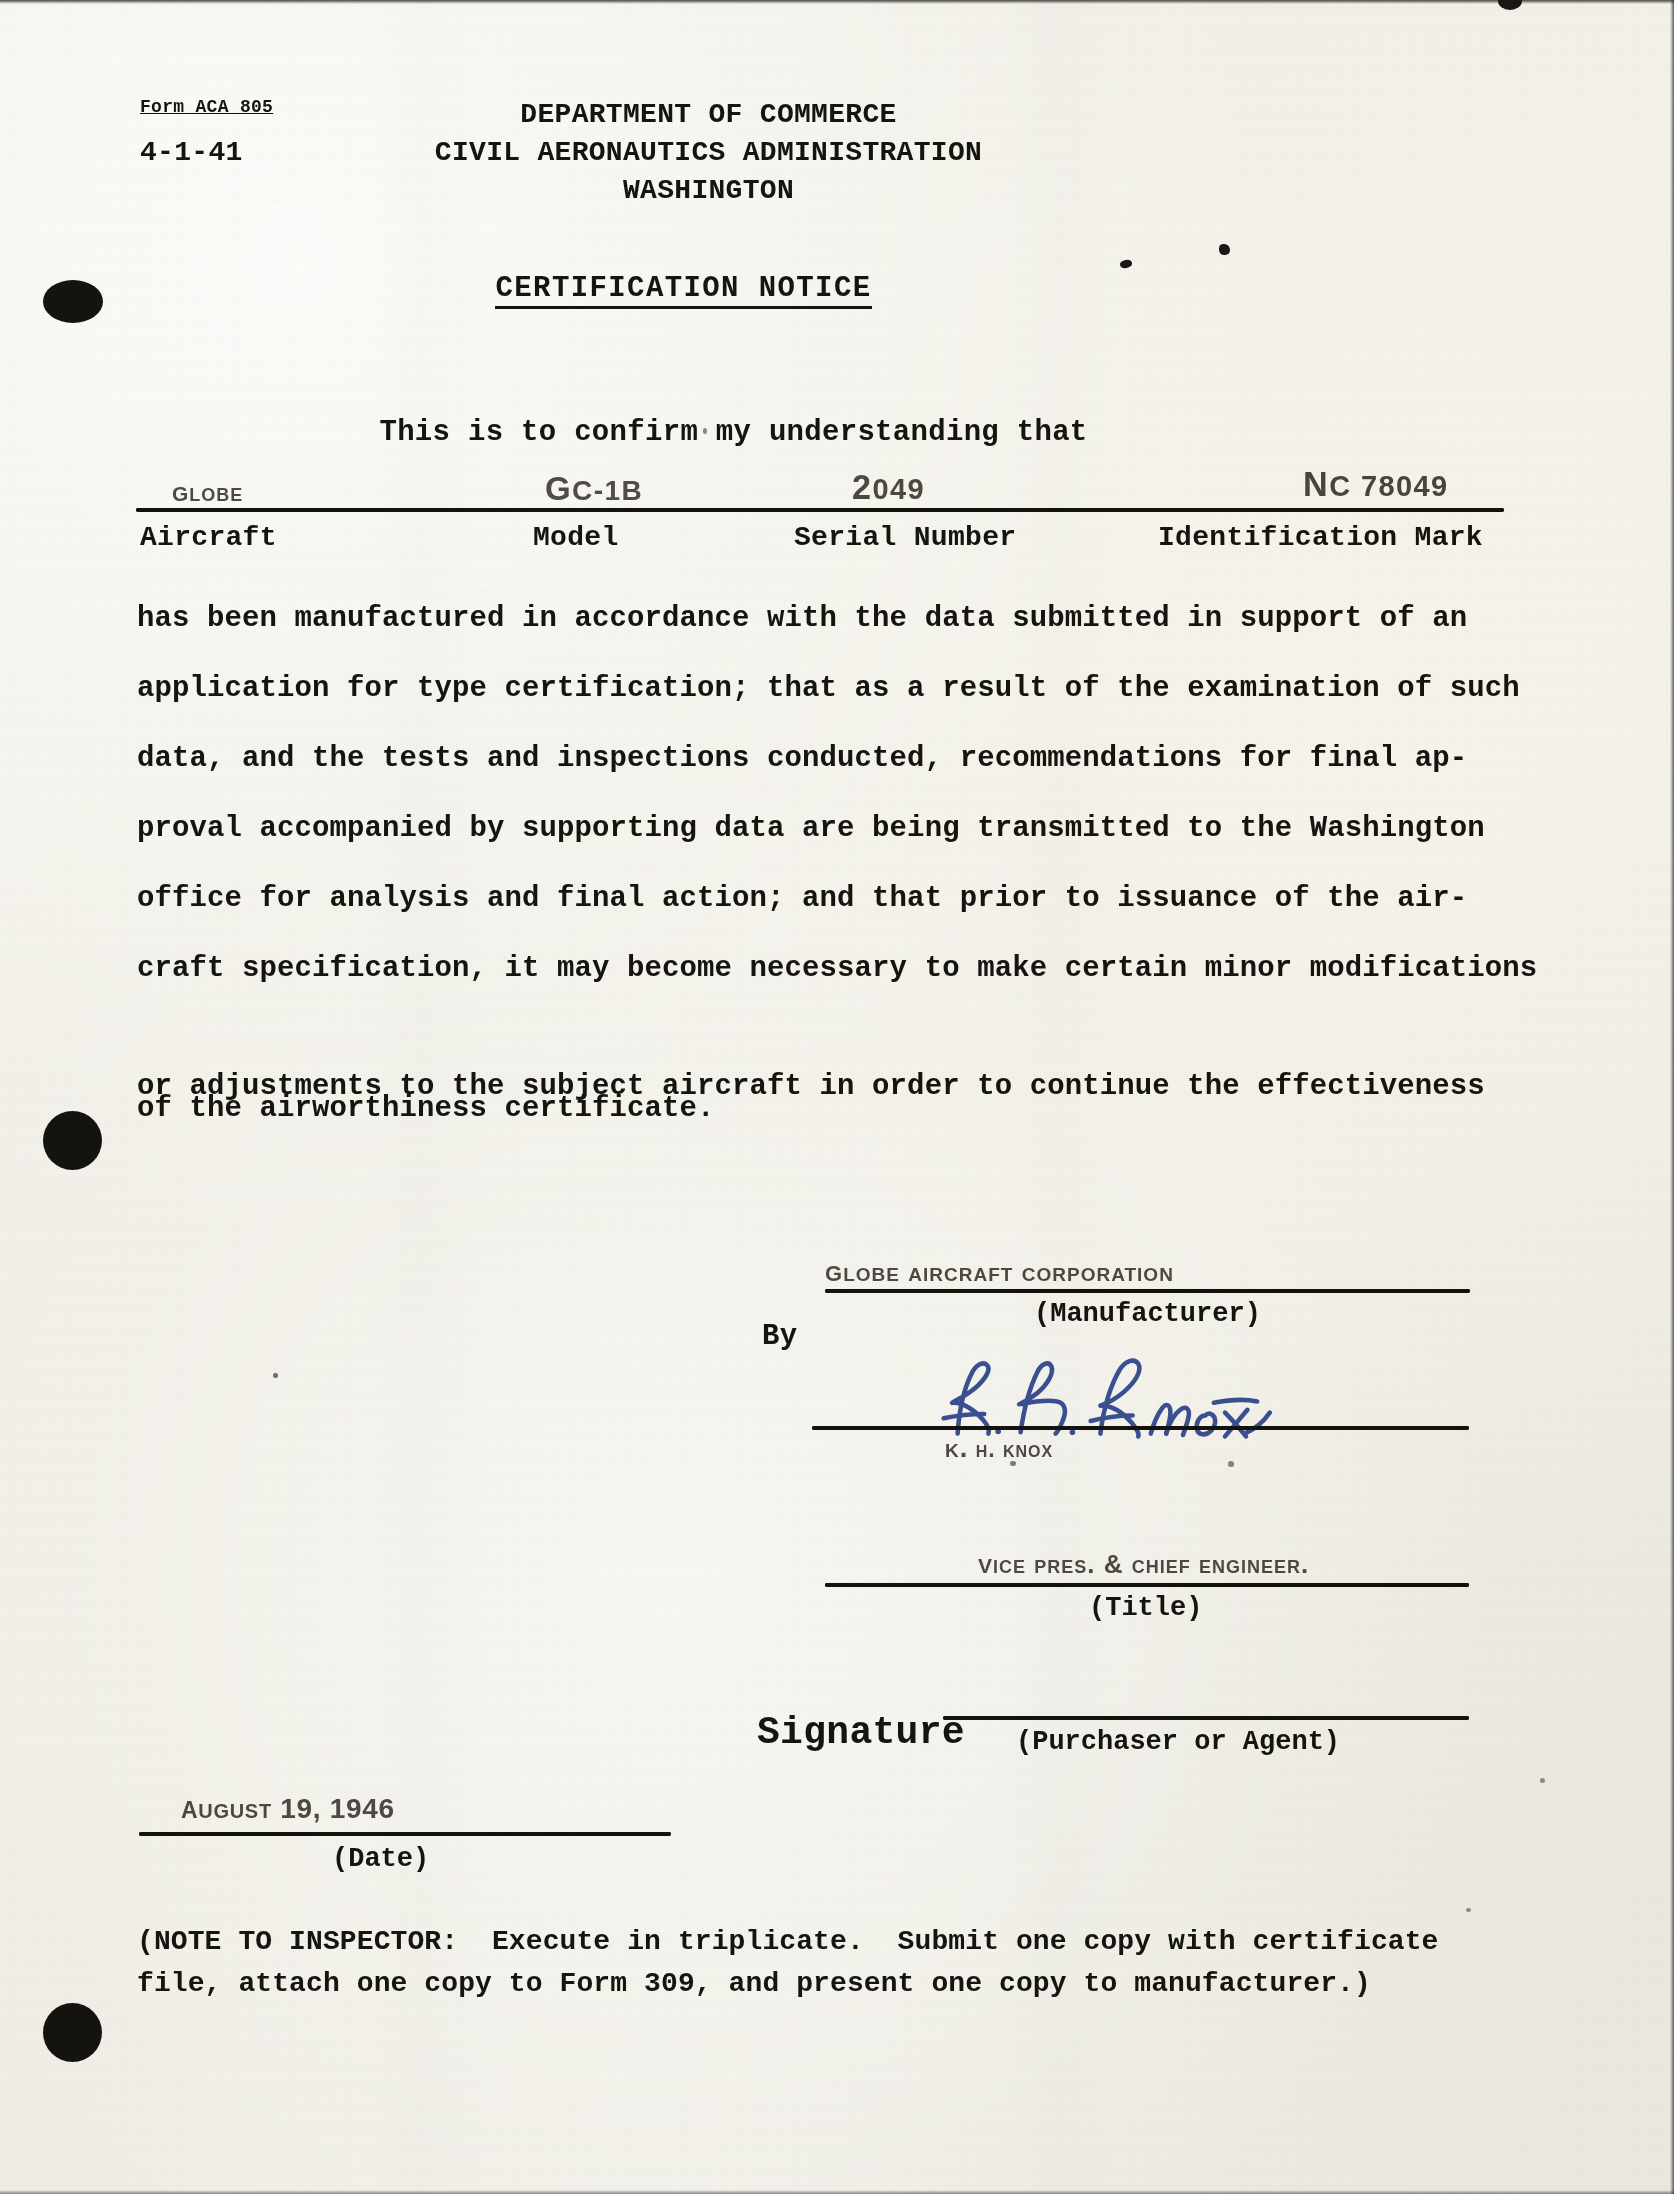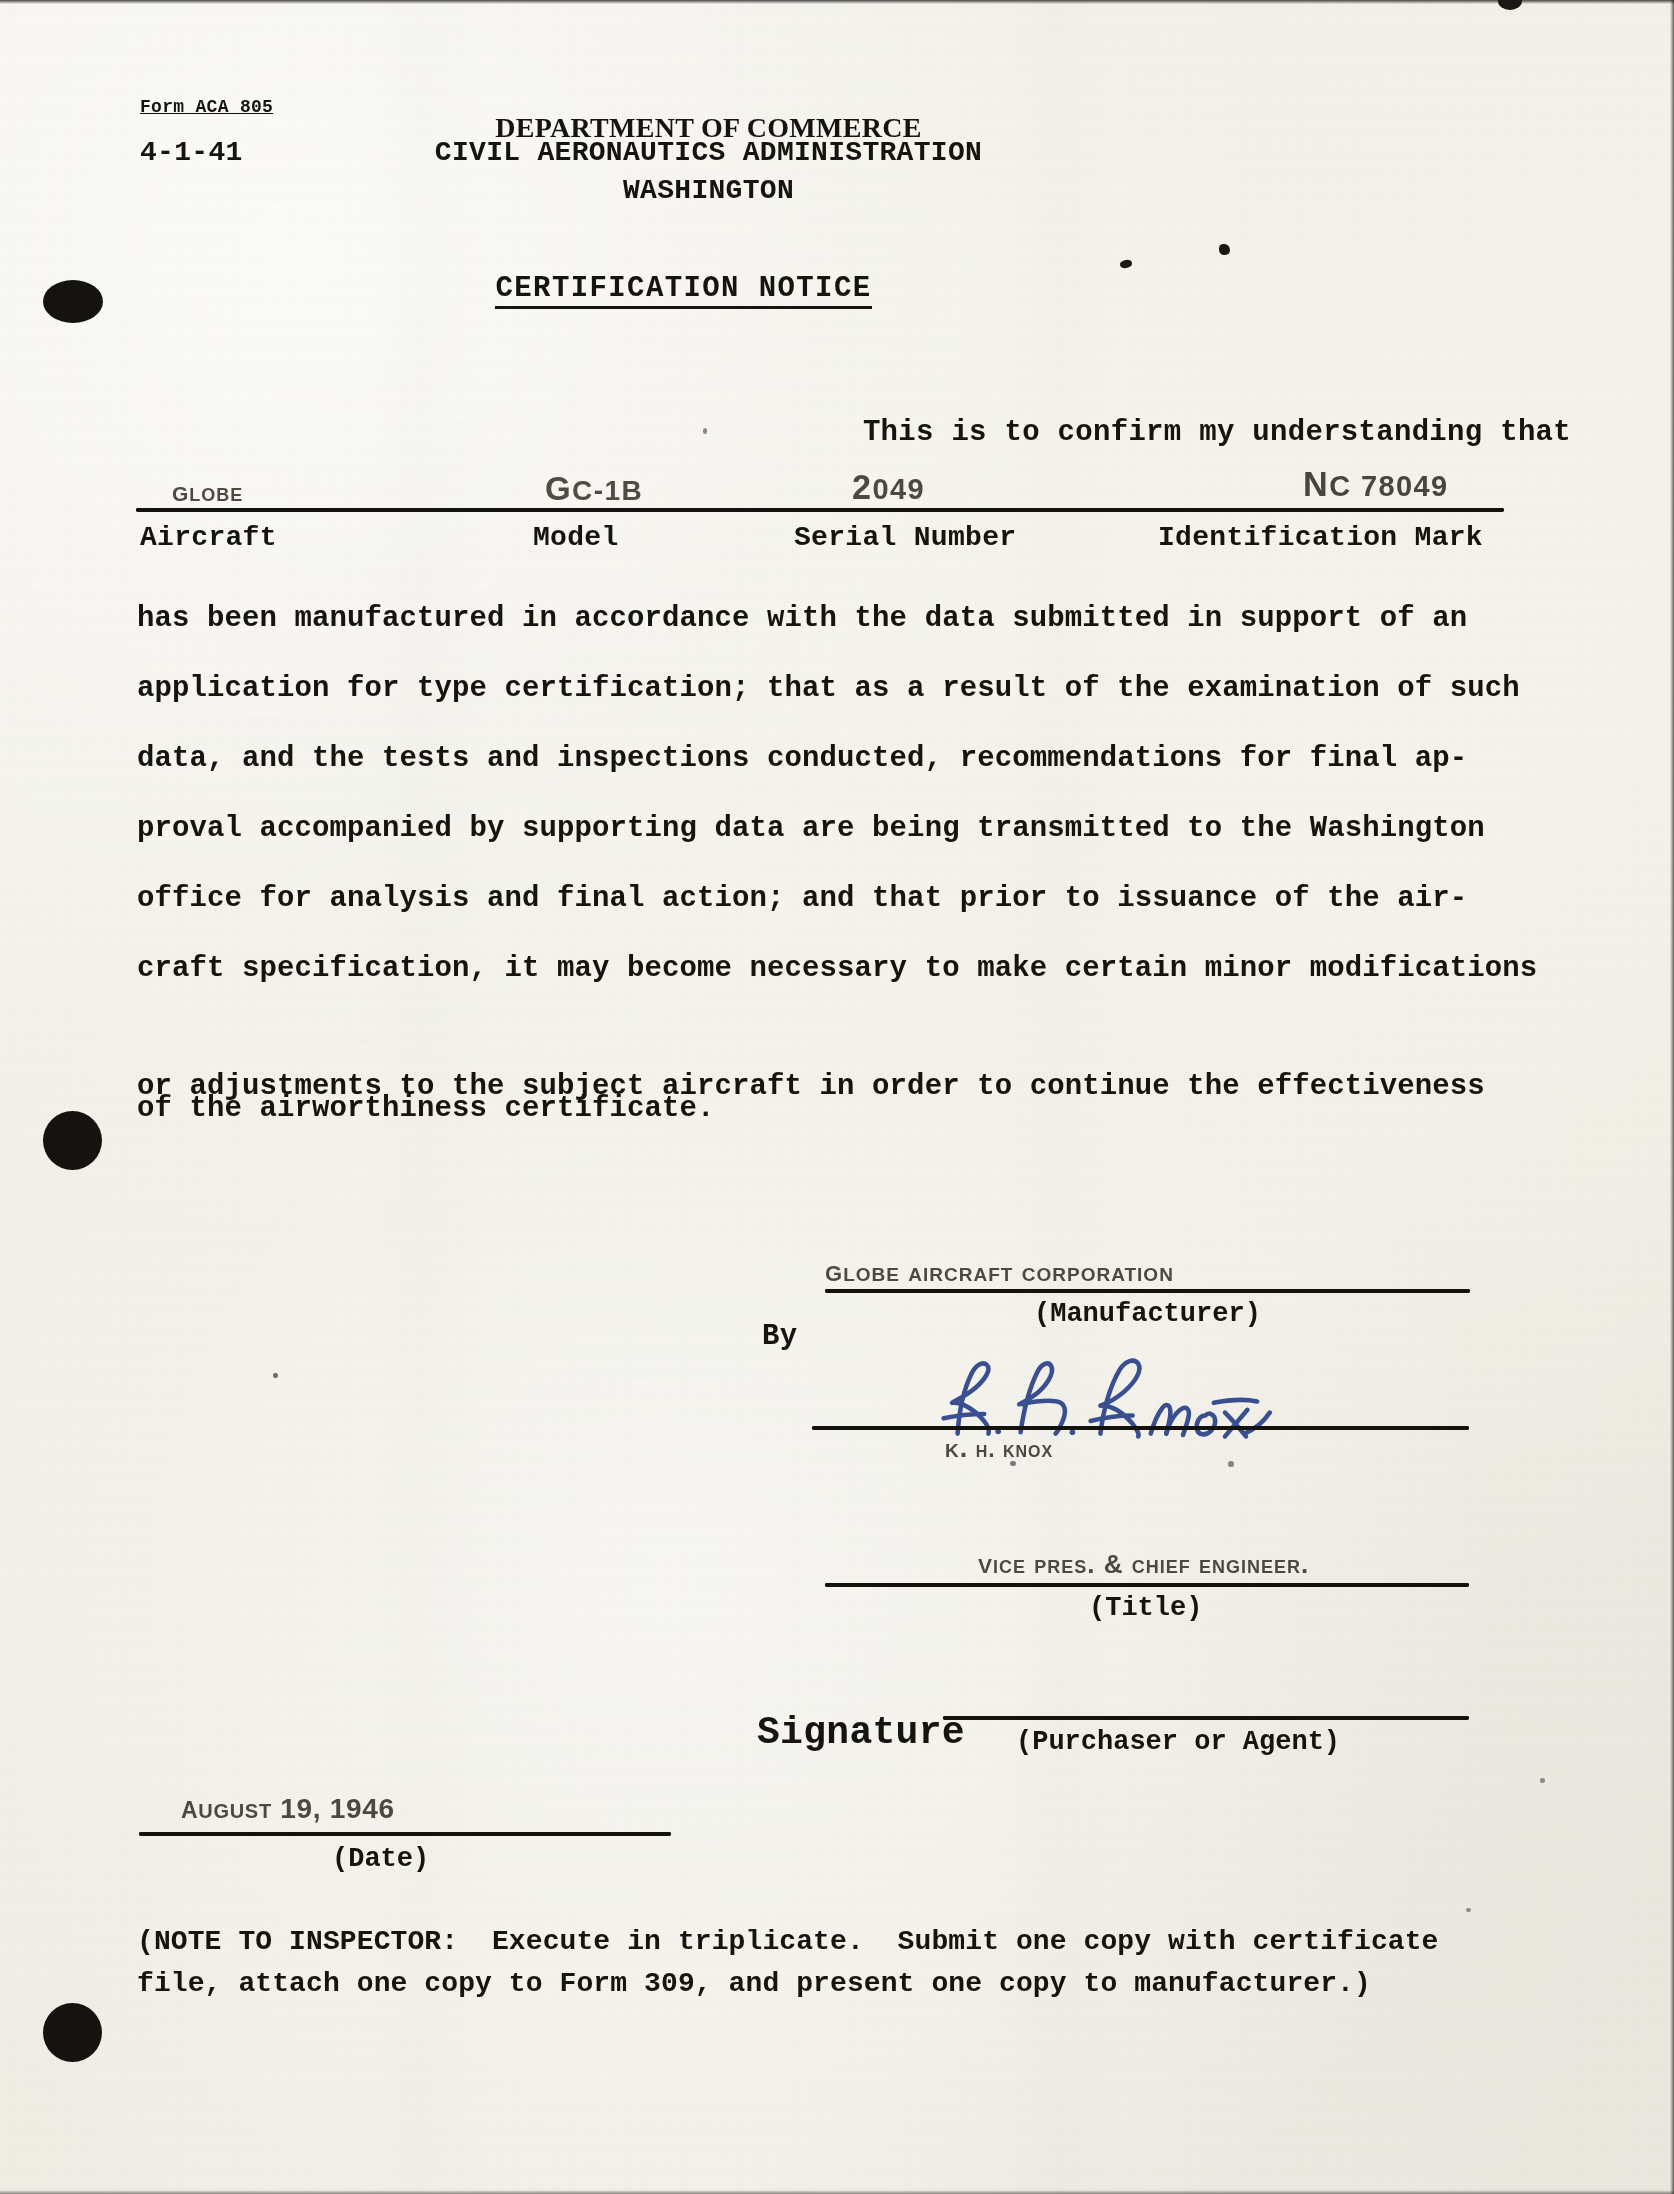--- a/index.html
+++ b/index.html
@@ -86,39 +86,39 @@
     font-weight: bold;
     color: #16140f;
     letter-spacing: 0.3px;
   }
 
   
   .form-id     { left: 140px; top: 97px; font-size: 18px; text-decoration: underline; }
   .form-date   { left: 140px; top: 137px; font-size: 28px; }
 
   .dept-line   { font-size: 28px; text-align: center; width: 1675px; left: 0; }
-  .dept-1 { top: 112px; font-family: Liberation Serif, serif; }
+  .dept-1 { top: 99px; }
   .dept-2 { top: 137px; }
   .dept-3 { top: 175px; }
   .dept-line span { display: inline-block; transform: translateX(-129px); }
 
   
   .cert-title {
     left: 0; width: 1675px; text-align: center; top: 272px; font-size: 29px;
     letter-spacing: 1.4px;
   }
   .cert-title span {
     display: inline-block;
     transform: translateX(-154px);
     border-bottom: 3.5px solid #17150f;
     padding-bottom: 1px;
   }
 
   .confirm-line {
-    left: 0; width: 1675px; text-align: right; top: 416px; font-size: 29px;
+    left: 0; width: 1675px; text-align: center; top: 416px; font-size: 29px;
   }
   .confirm-line span { display: inline-block; transform: translateX(-104px); }
 
   
   .rule {
     position: absolute;
     background: #14120d;
     height: 3.5px;
     border-radius: 1.4px;
   }

